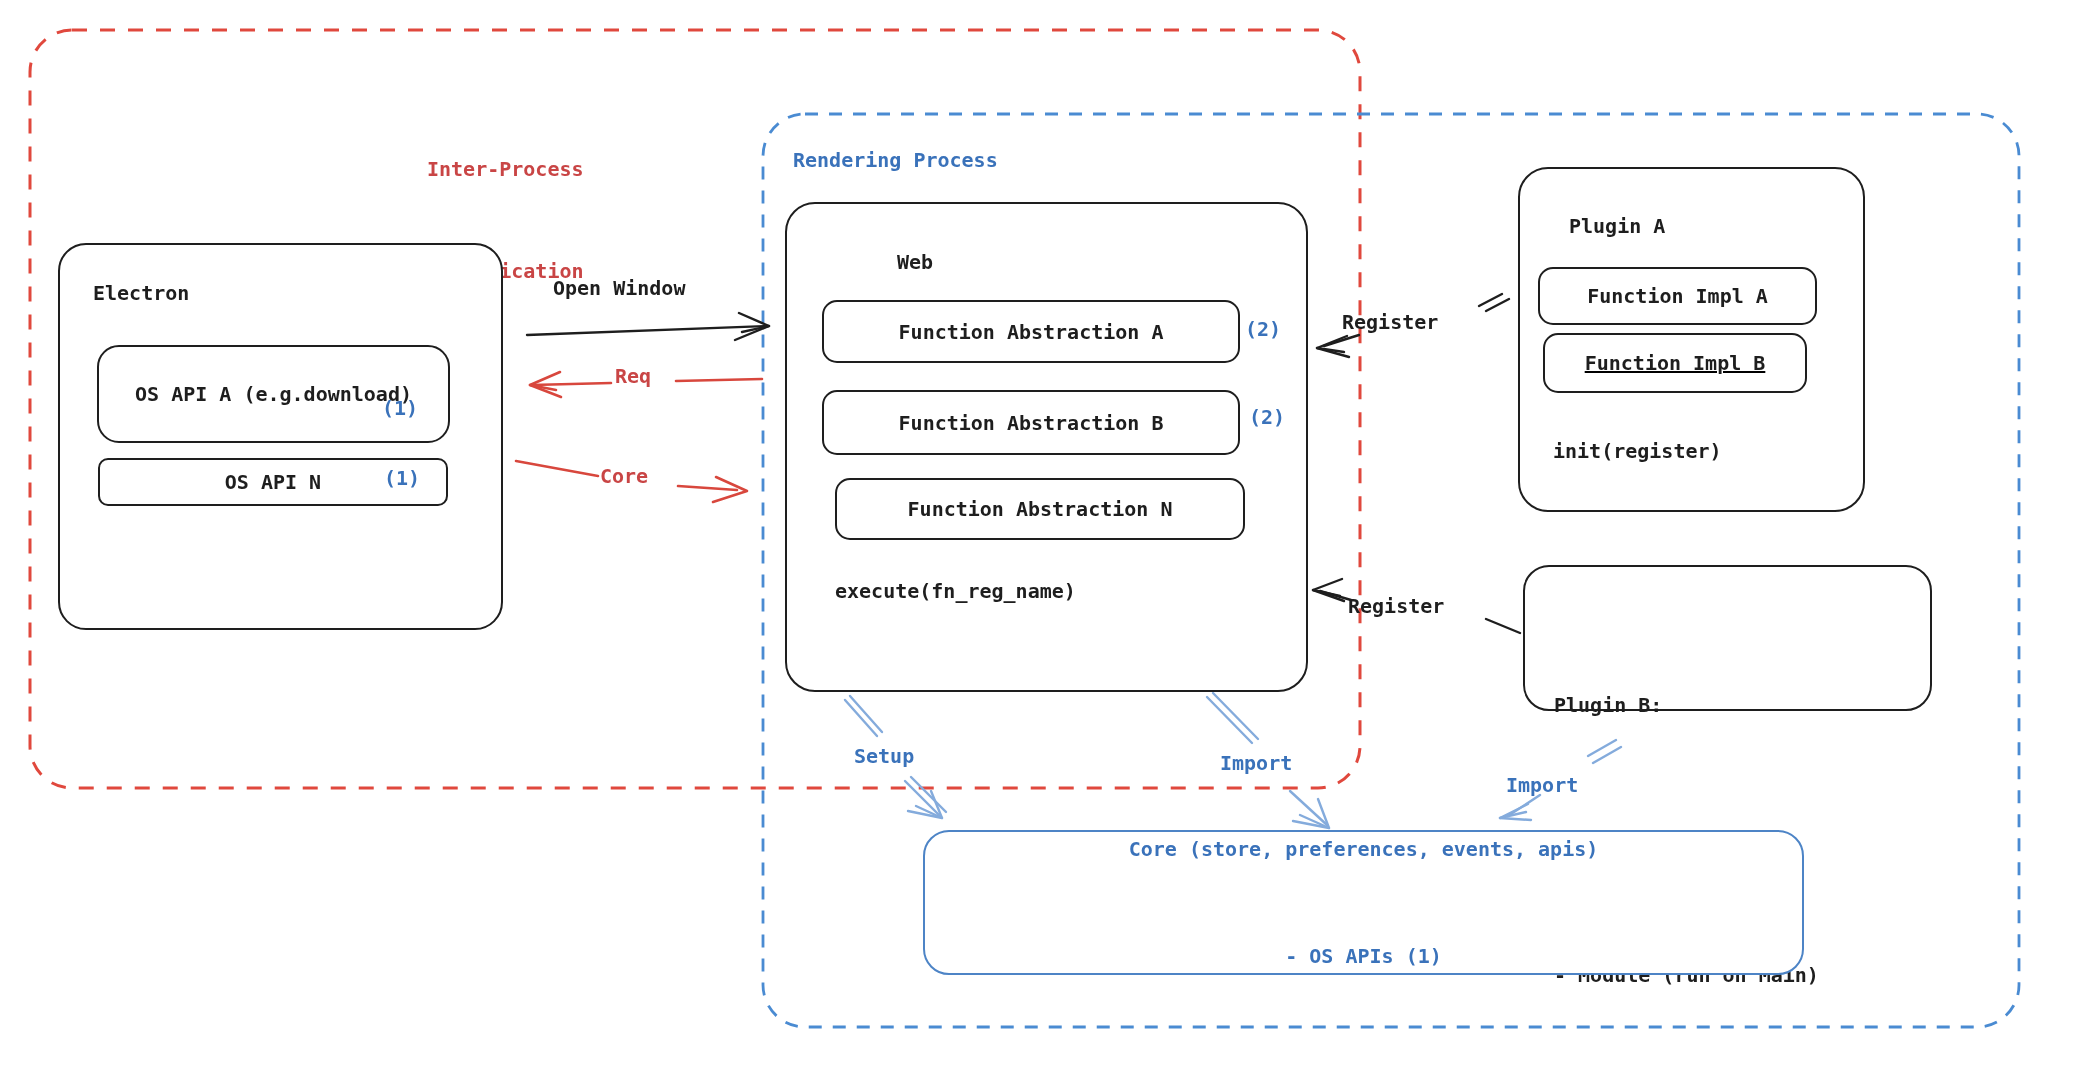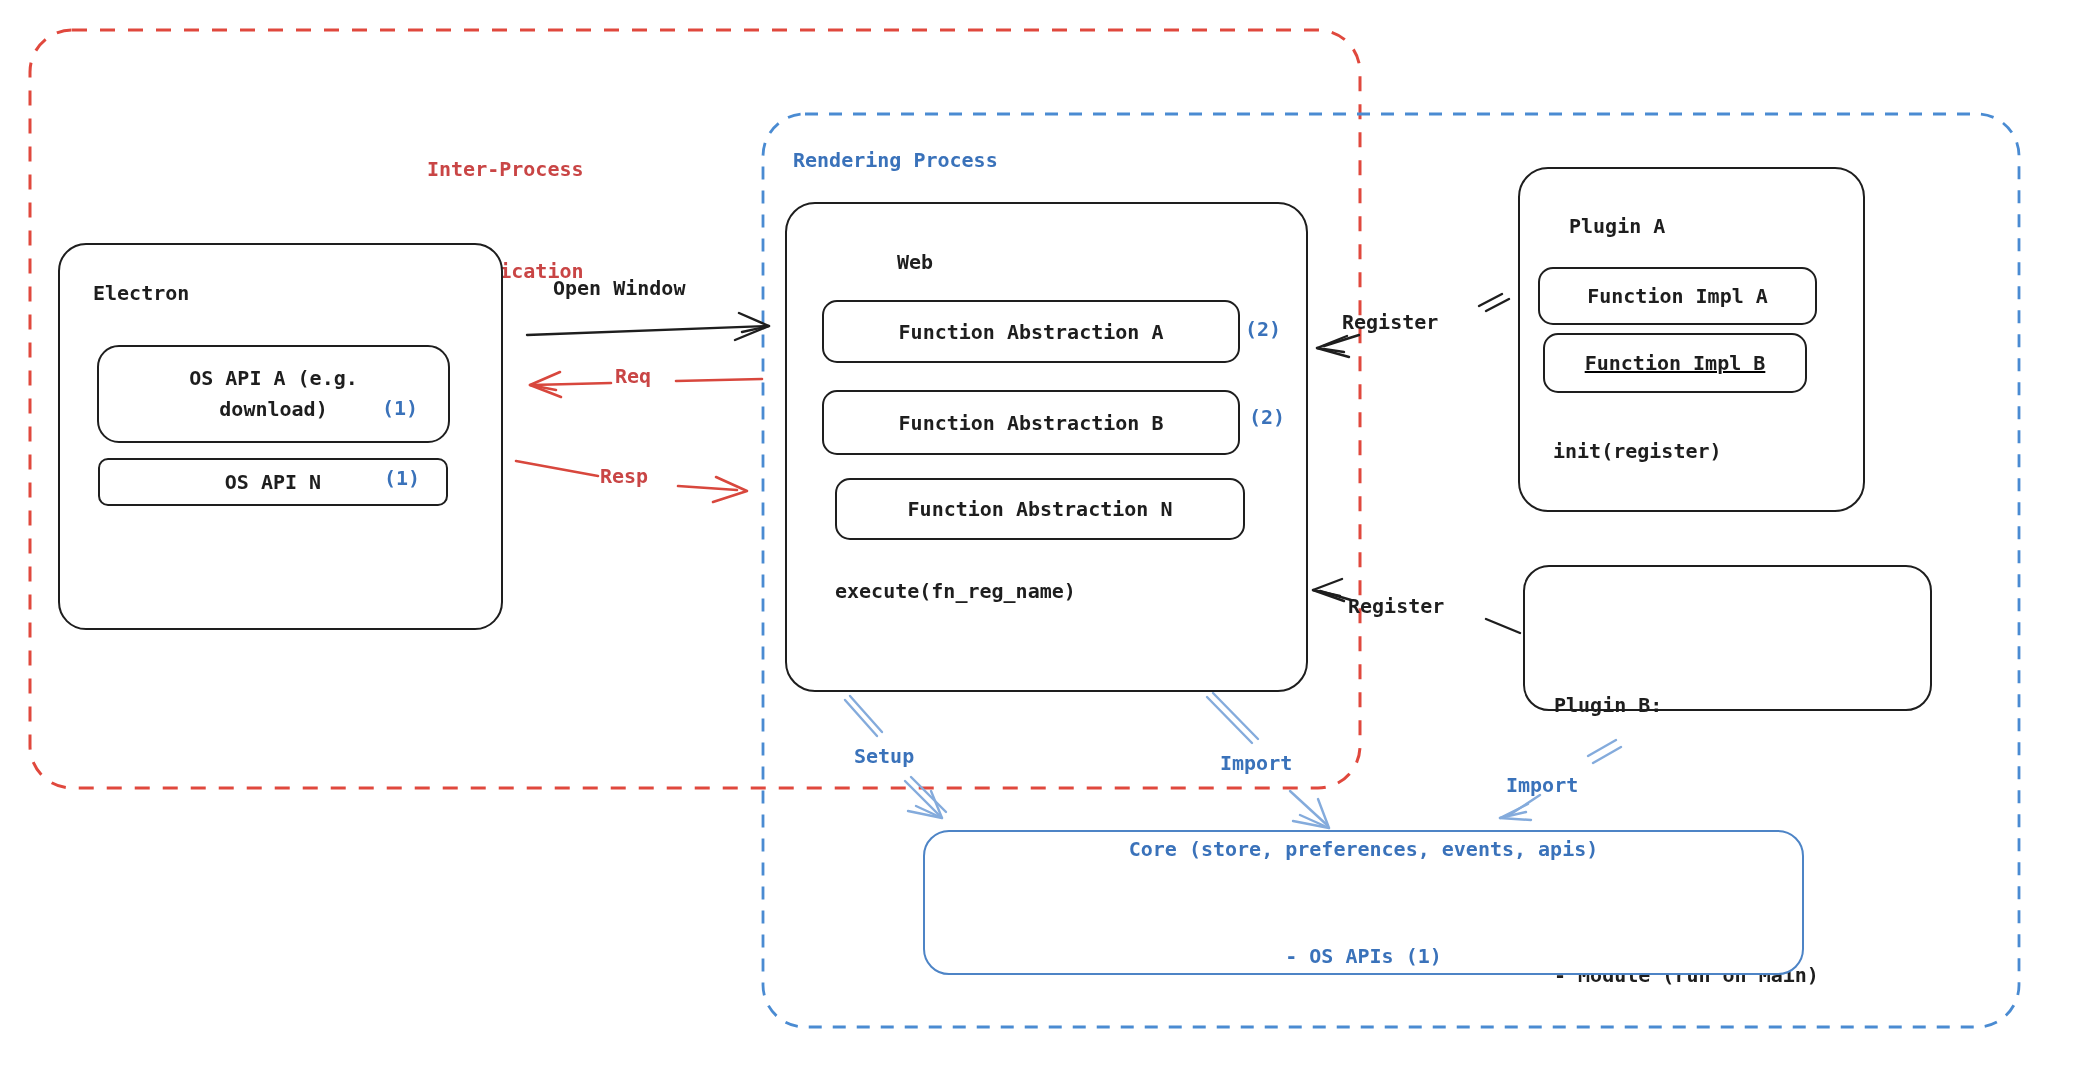--- a/index.html
+++ b/index.html
@@ -17,21 +17,21 @@
   .box{
     position:absolute;border:2.5px solid var(--ink);border-radius:28px;background:#fff;
     box-sizing:border-box;
   }
   .box.inner{border-width:2.2px;border-radius:15px;display:flex;align-items:center;justify-content:center;}
   .txt{font-size:20px;font-weight:700;color:var(--ink);white-space:pre;line-height:1.2;}
   .txt.red{color:var(--red-text);}
   .txt.blue{color:var(--blue-text);}
   .txt.lh34{line-height:34px;}
   .txt.lh45{line-height:45px;}
-  .centerlines{display:flex;flex-direction:column;align-items:center;justify-content:center;height:100%;}
+  .centerlines{display:flex;align-items:center;justify-content:center;height:100%;}
   .corebox{
     position:absolute;border:2px solid var(--core-border);border-radius:26px;background:#fff;
     box-sizing:border-box;display:flex;flex-direction:column;align-items:center;justify-content:space-between;
     text-align:center;
   }
   
   .s-red-dash{stroke:var(--red-border);stroke-width:3;fill:none;stroke-dasharray:15 13;}
   .s-blue-dash{stroke:var(--blue-dash);stroke-width:2.8;fill:none;stroke-dasharray:13 11;}
   .s-black{stroke:var(--ink);stroke-width:2.4;fill:none;stroke-linecap:round;stroke-linejoin:round;}
   .s-red{stroke:var(--red-arrow);stroke-width:2.6;fill:none;stroke-linecap:round;stroke-linejoin:round;}
@@ -124,21 +124,21 @@
   </div>
   <div class="abs txt blue" style="left:382px;top:396px;">(1)</div>
 
   <div class="box inner" style="left:98px;top:458px;width:350px;height:48px;border-radius:10px;">
     <div class="txt">OS API N</div>
   </div>
   <div class="abs txt blue" style="left:384px;top:466px;">(1)</div>
 
   <div class="abs txt" style="left:553px;top:276px;">Open Window</div>
   <div class="abs txt red" style="left:615px;top:364px;">Req</div>
-  <div class="abs txt red" style="left:600px;top:464px;">Resp</div>
+  <div class="abs txt red" style="left:600px;top:464px;">Core</div>
 
   <div class="box" style="left:785px;top:202px;width:523px;height:490px;border-radius:30px;"></div>
   <div class="abs txt" style="left:897px;top:250px;">Web</div>
 
   <div class="box inner" style="left:822px;top:300px;width:418px;height:63px;">
     <div class="txt">Function Abstraction A</div>
   </div>
   <div class="abs txt blue" style="left:1245px;top:317px;">(2)</div>
 
   <div class="box inner" style="left:822px;top:390px;width:418px;height:65px;">

